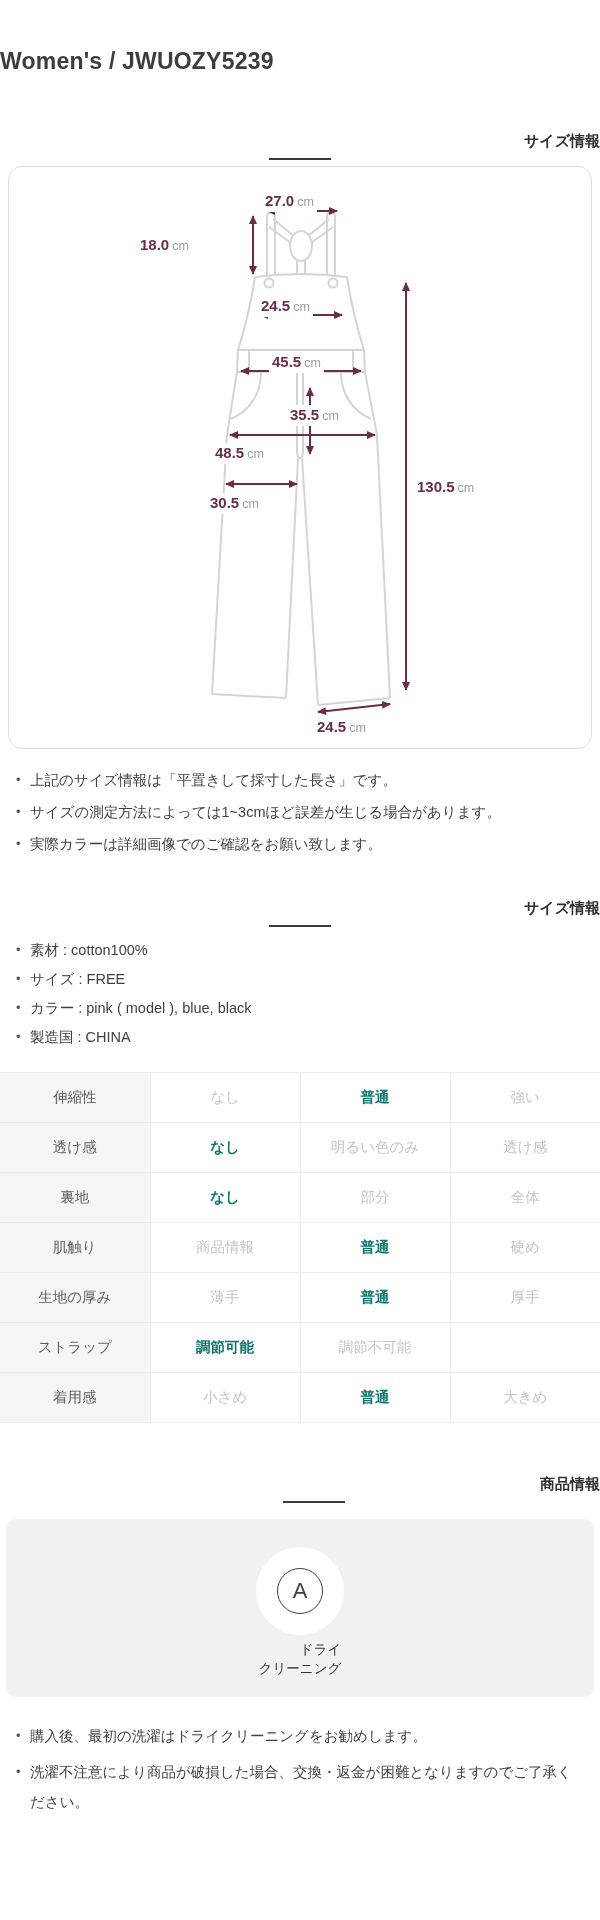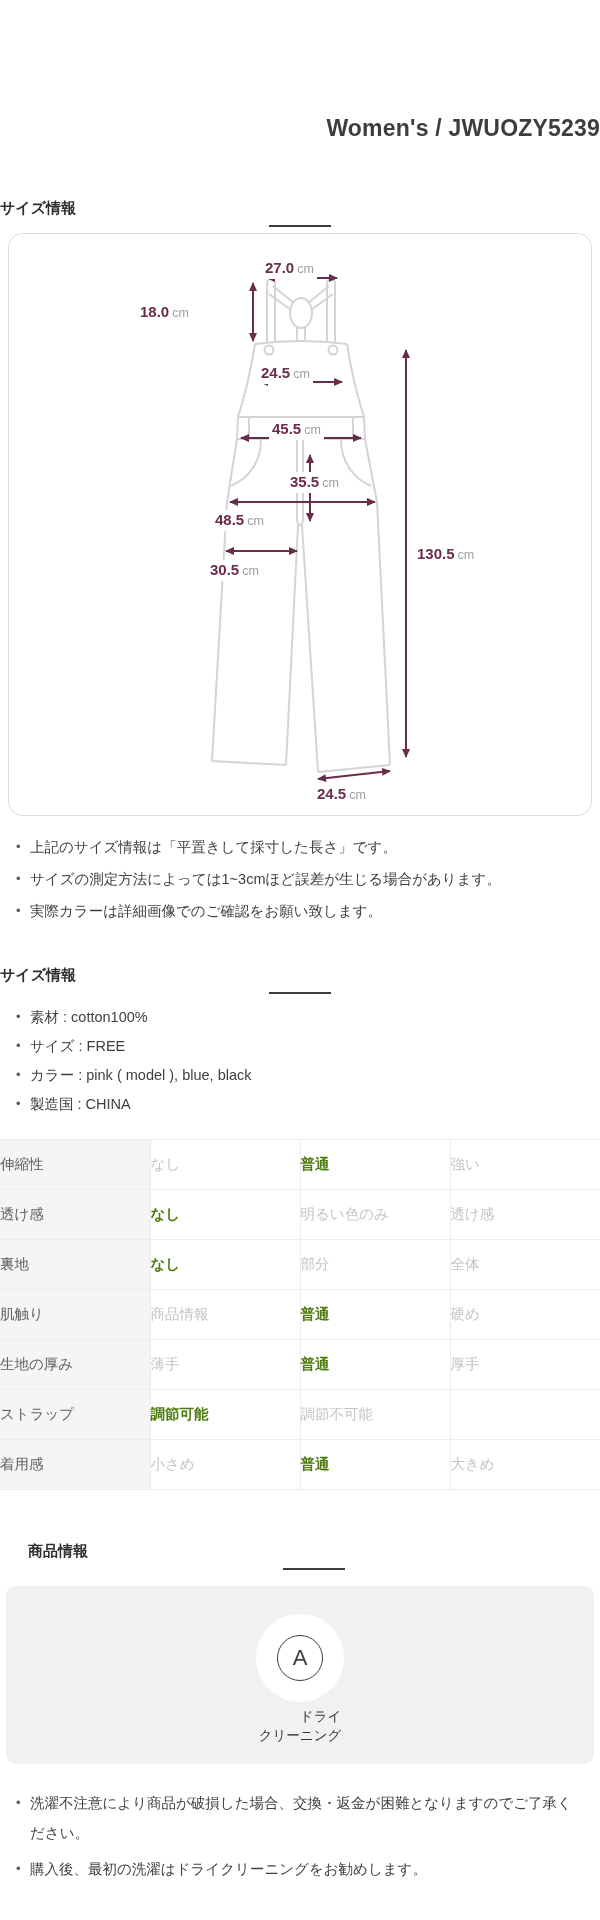--- a/index.html
+++ b/index.html
@@ -3,24 +3,24 @@
 <meta charset="utf-8">
 <style>
   * { margin:0; padding:0; box-sizing:border-box; }
   html,body { background:#fff; }
   body {
     width:600px; height:1920px; overflow:hidden;
     font-family:"Liberation Sans","DejaVu Sans",sans-serif;
     color:#3f3f3f;
   }
   .page-title {
-    padding-top:115px; text-align:right;
+    padding-top:48px; text-align:left;
     font-size:23px; font-weight:600; color:#3d3d3d; letter-spacing:0.2px;
   }
-  .sec-head { text-align:left; }
+  .sec-head { text-align:right; }
   .sec-head .txt { font-size:15px; font-weight:bold; color:#2f2f2f; }
   .sec-head .rule { width:62px; height:2px; background:#3b3b3b; margin:7px auto 0; }
   .head1 { margin-top:57px; }
   .head2 { margin-top:44px; }
   .head3 { margin-top:52px;margin-left:28px; }
 
   .diagram-box {
     position:relative; margin:6px 8px 0; height:583px;
     border:1px solid #dedede; border-radius:14px; background:#fff;
   }
@@ -41,27 +41,27 @@
   }
   ul.specs { margin-top:12px; }
   ul.specs li { margin-bottom:7px; }
   ul.care-notes { margin-top:24px; }
   ul.care-notes li { line-height:30px; margin-bottom:6px; }
 
   table.spec-table {
     width:100%; border-collapse:collapse; table-layout:fixed; margin-top:24px;
   }
   table.spec-table td {
-    height:50px; border:1px solid #ececec; 
+    height:50px; border:1px solid #ececec; text-align:center;
     vertical-align:middle; font-size:14.5px;
   }
   table.spec-table tr td:first-child { border-left:none; }
   table.spec-table tr td:last-child { border-right:none; }
   td.spec-label { background:#f5f5f5; color:#5f5f5f; }
-  td.sel { color:#4d7c0f; font-weight:bold; }
+  td.sel { color:#0f766e; font-weight:bold; }
   td.unsel { color:#c4c4c4; }
 
   .care-box {
     margin:16px 6px 0; height:178px; background:#f1f1f1; border-radius:10px;
     display:flex; flex-direction:column; align-items:center;
   }
   .care-circle {
     width:88px; height:88px; border-radius:50%; background:#fff; margin-top:28px;
     display:flex; align-items:center; justify-content:center;
   }
@@ -212,15 +212,15 @@
   <div class="care-circle">
     <div class="care-symbol">A</div>
   </div>
   <div class="care-caption">
     <div>ドライ</div>
     <div>クリーニング</div>
   </div>
 </div>
 
 <ul class="notes care-notes">
+  <li>購入後、最初の洗濯はドライクリーニングをお勧めします。</li>
   <li>洗濯不注意により商品が破損した場合、交換・返金が困難となりますのでご了承ください。</li>
-  <li>購入後、最初の洗濯はドライクリーニングをお勧めします。</li>
 </ul>
 
 </body></html>

